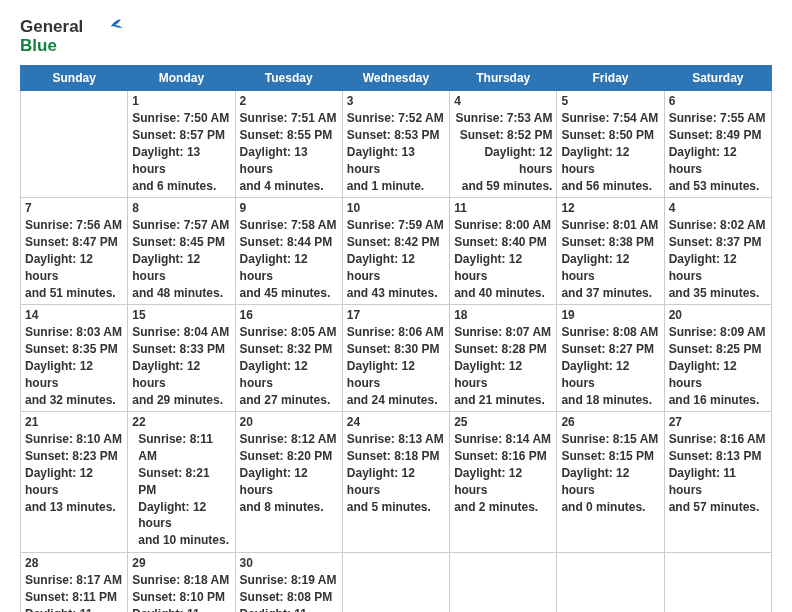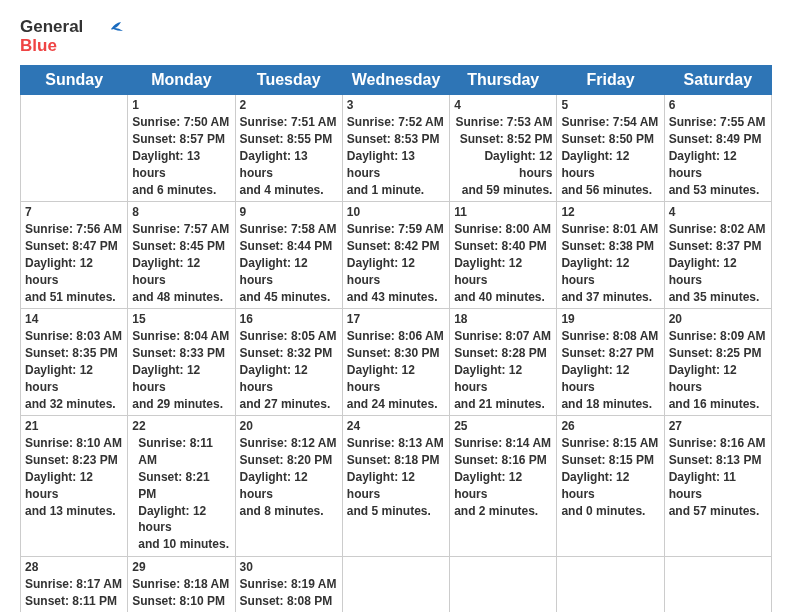--- a/index.html
+++ b/index.html
@@ -39,21 +39,21 @@
     .calendar {
       flex: 1;
       border: 1px solid #ccc;
       border-collapse: collapse;
       width: 100%;
       table-layout: fixed;
     }
     .calendar th {
       background-color: #2e75b6;
       color: #fff;
-      font-size: 16px;
+      font-size: 12px;
       font-weight: bold;
       padding: 5px 3px;
       border: 1px solid #2e75b6;
       margin-left: 8px;
     }
     .calendar td {
       border: 1px solid #ccc;
       vertical-align: top;
       padding: 3px 4px;
       font-size: 9.5px;
@@ -80,27 +80,27 @@
       gap: 4px;
     }
   </style>
 </head>
 <body>
 
 <div class="page">
   <div class="header">
     <div class="logo-container">
         <div style="display: flex; flex-direction: column; align-items: flex-start; line-height: 1.1;">
-          <div style="display: flex; align-items: flex-end; gap: 18px;">
+          <div style="display: flex; align-items: flex-start; gap: 18px;">
             <span style="font-size: 17px; font-weight: bold; color: rgb(51, 51, 51); font-family: Arial;">General</span>
             <svg width="22" height="16" viewBox="0 0 22 16">
               <path d="M10 8 Q14 2 20 1 Q17 6 14 7 Q18 7 22 10 Q16 10 12 8 Q11 9 10 8Z" fill="#1a6bbf"></path>
             </svg>
           </div>
-          <div><span style="font-size: 17px; font-weight: bold; color: #ef4444; font-family: Arial;">Blue</span></div>
+          <div><span style="font-size: 17px; font-weight: bold; color: #15803d; font-family: Arial;">Blue</span></div>
         </div>
       </div>
     <div class="title-block">
       <div class="month-title"></div>
       <div class="location"></div>
     </div>
   </div>
 
   <table class="calendar" id="cal-table">
     <thead id="cal-head">

